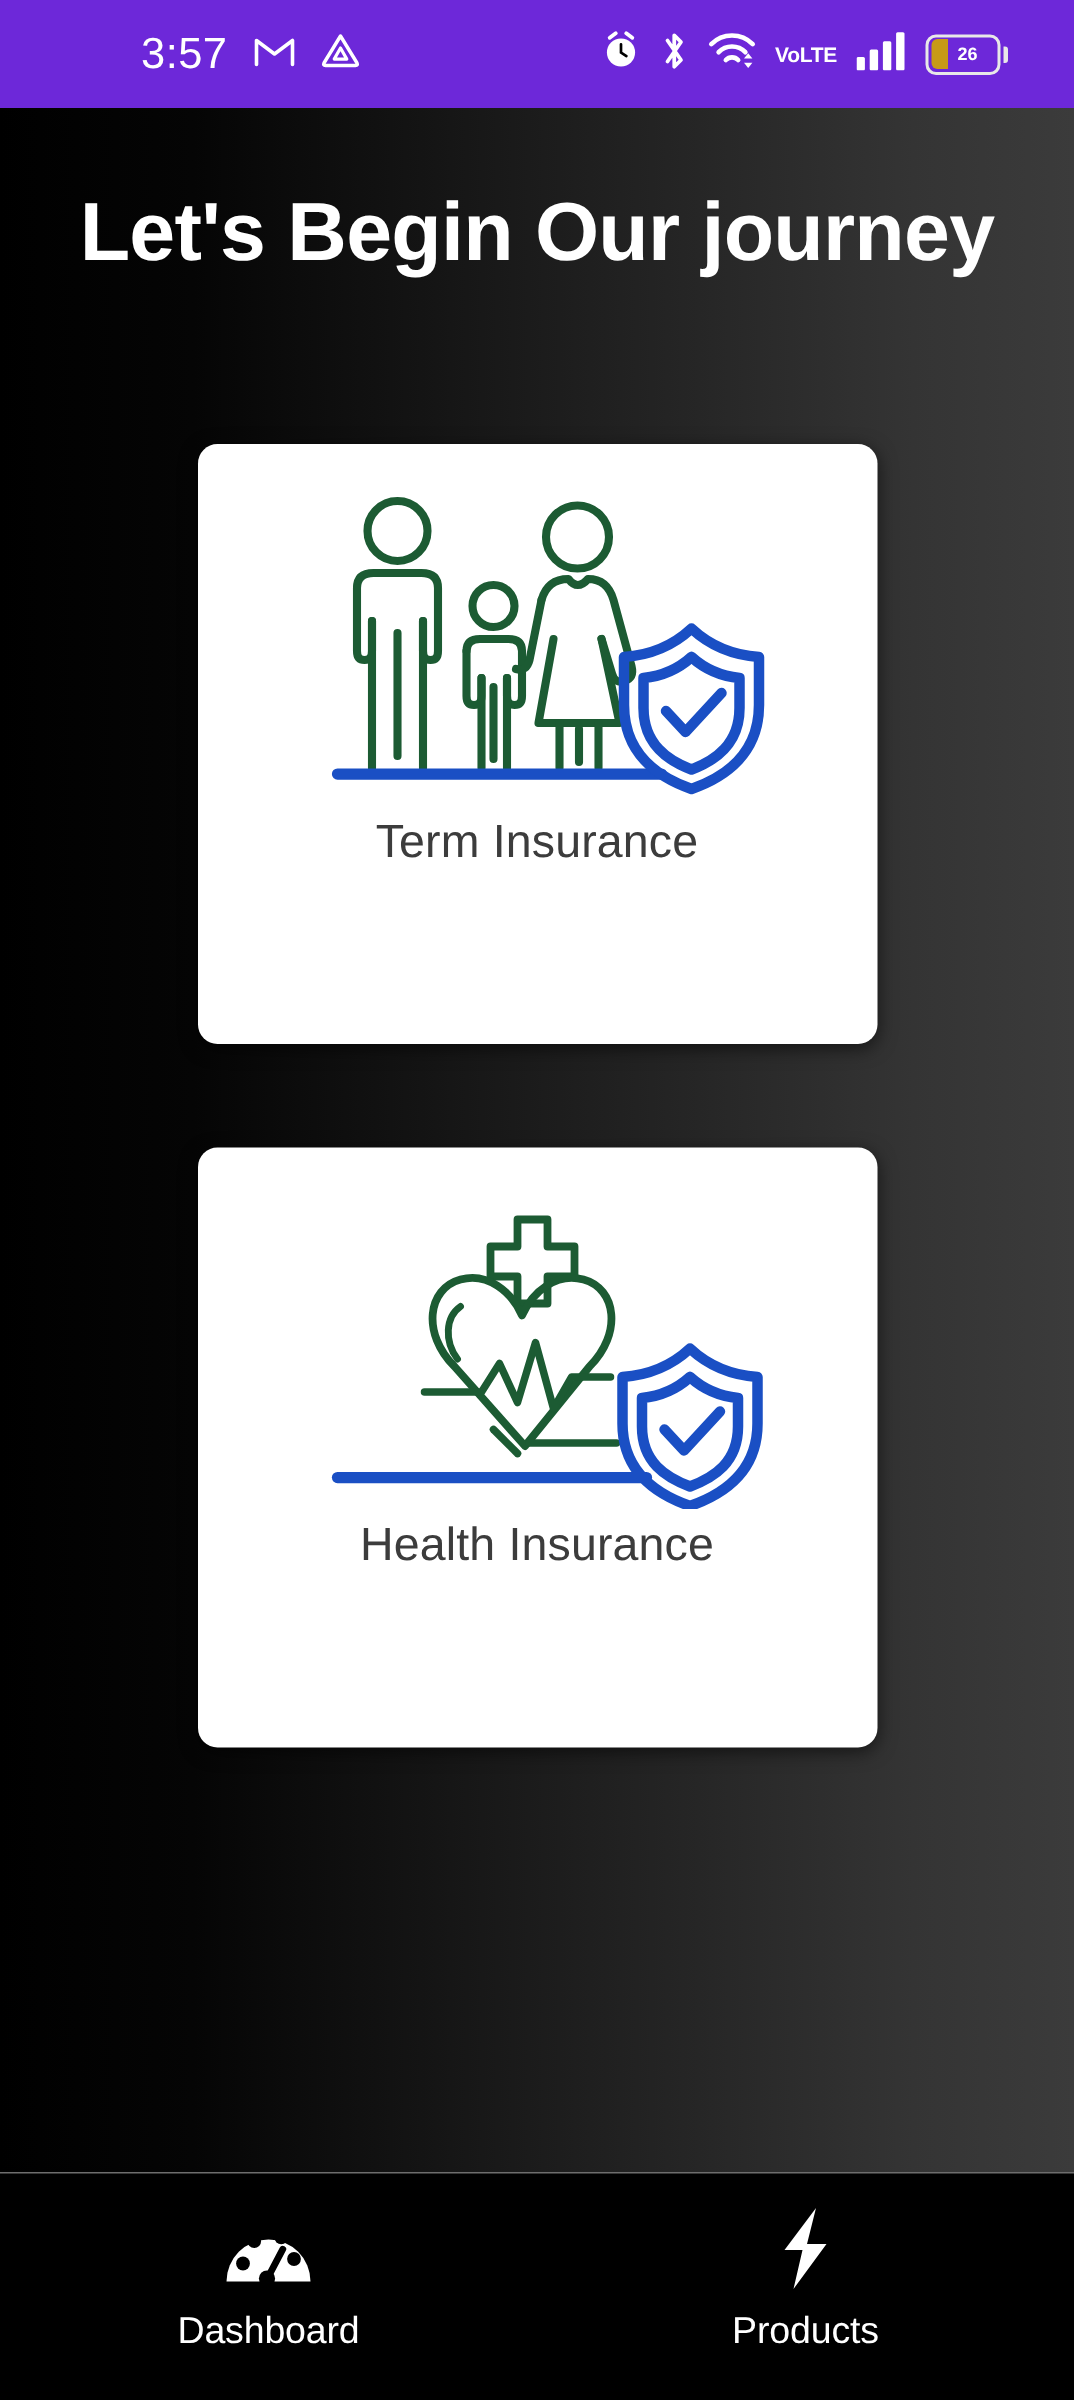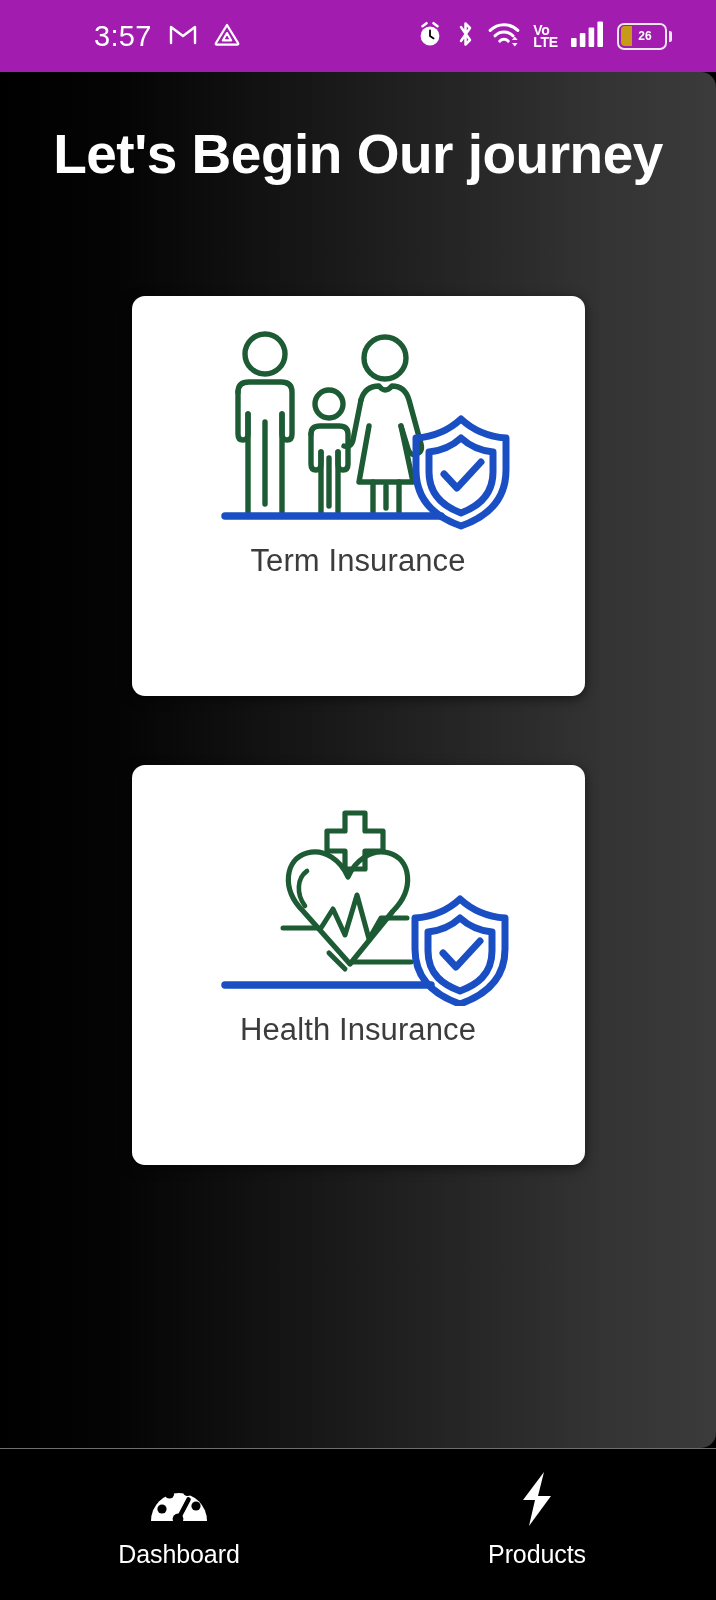--- a/index.html
+++ b/index.html
@@ -17,21 +17,21 @@
     height: 1600px;
     background: #000;
     display: flex;
     flex-direction: column;
   }
 
   
   #status-bar {
     height: 72px;
     flex: 0 0 72px;
-    background: #a21caf;
+    background: #6d28d9;
     display: flex;
     align-items: center;
     justify-content: space-between;
     padding: 0 26px 0 0;
     color: #ffffff;
   }
   .status-left {
     display: flex;
     align-items: center;
     gap: 17px;
@@ -46,21 +46,20 @@
   }
   .status-right {
     display: flex;
     align-items: center;
     gap: 13px;
     padding-right: 18px;
   }
   .sicon { display: block; }
   .volte-glyph {
     display: flex;
-    flex-direction: column;
     justify-content: center;
     line-height: 0.86;
     font-size: 14px;
     font-weight: 700;
     color: #fff;
     letter-spacing: -0.2px;
   }
   .battery-wrap {
     position: relative;
     display: flex;
@@ -132,21 +131,20 @@
     letter-spacing: 0.6px;
     text-shadow: 0 1px 3px rgba(0,0,0,0.35);
   }
 
   
   #content {
     flex: 1 1 auto;
     position: relative;
     background: linear-gradient(90deg, #000000 0%, #050505 18%, #161616 42%, #262626 65%, #343434 85%, #3b3b3b 100%);
     overflow: hidden;
-    border-radius: 15px;
   }
 
   #page-heading {
     color: #ffffff;
     font-size: 55px;
     font-weight: 700;
     text-align: center;
     letter-spacing: -0.5px;
     margin-top: 50px;
     padding: 0 14px;

